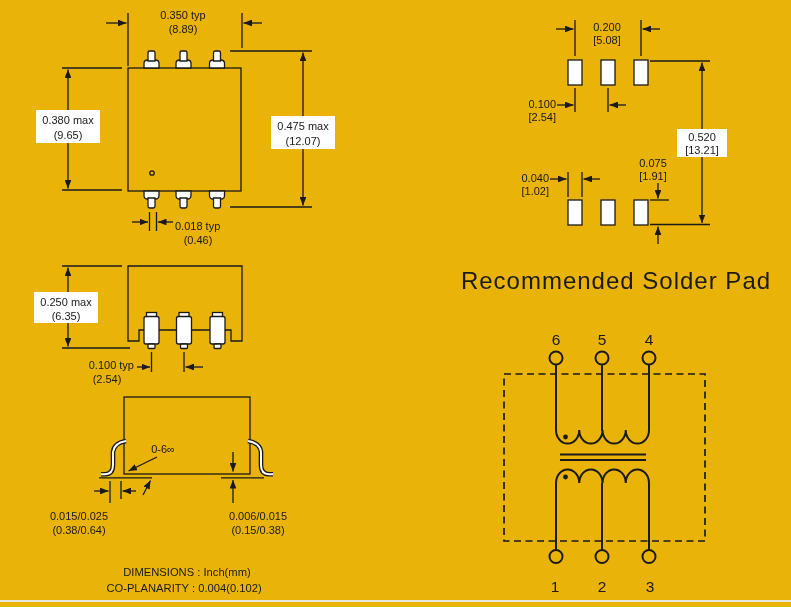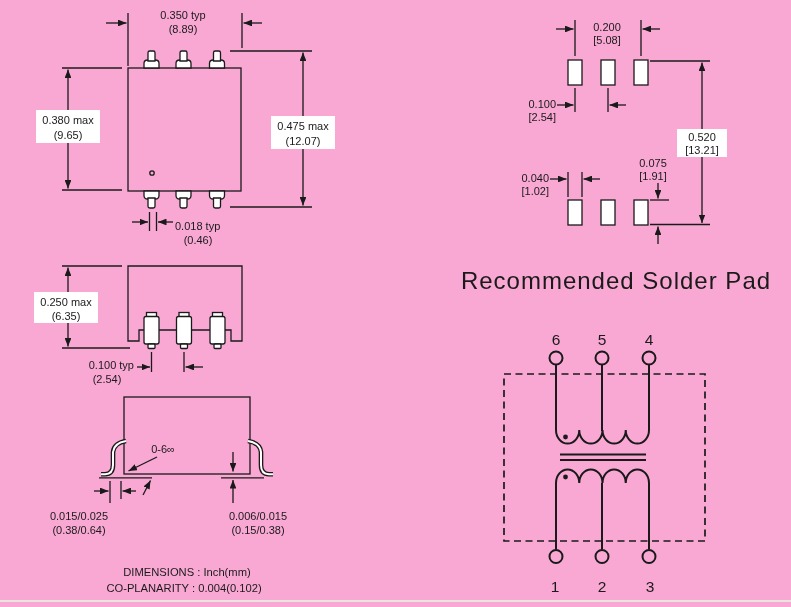--- a/index.html
+++ b/index.html
@@ -1,16 +1,16 @@
 <!DOCTYPE html>
 <html><head>
 <meta charset="utf-8">
 <style>
   html,body{margin:0;padding:0;background:#ffffff;}
-  #stage{position:relative;width:791px;height:607px;background:#f9a8d4;overflow:hidden;
+  #stage{position:relative;width:791px;height:607px;background:#eab308;overflow:hidden;
          font-family:"Liberation Sans",sans-serif;}
   svg{position:absolute;left:0;top:0;}
   .ln{fill:none;stroke:#1a1a1a;stroke-width:1.3;}
   .ln2{fill:none;stroke:#1a1a1a;stroke-width:2;}
   .fw{fill:#ffffff;stroke:#1a1a1a;stroke-width:1.3;}
   .wb{fill:#ffffff;stroke:none;}
   .dash{fill:none;stroke:#1a1a1a;stroke-width:1.7;stroke-dasharray:7 4.5;}
   .dim{font-family:"Liberation Sans",sans-serif;font-size:11px;fill:#1a1a1a;}
   .mid{text-anchor:middle;}
   .end{text-anchor:end;}

